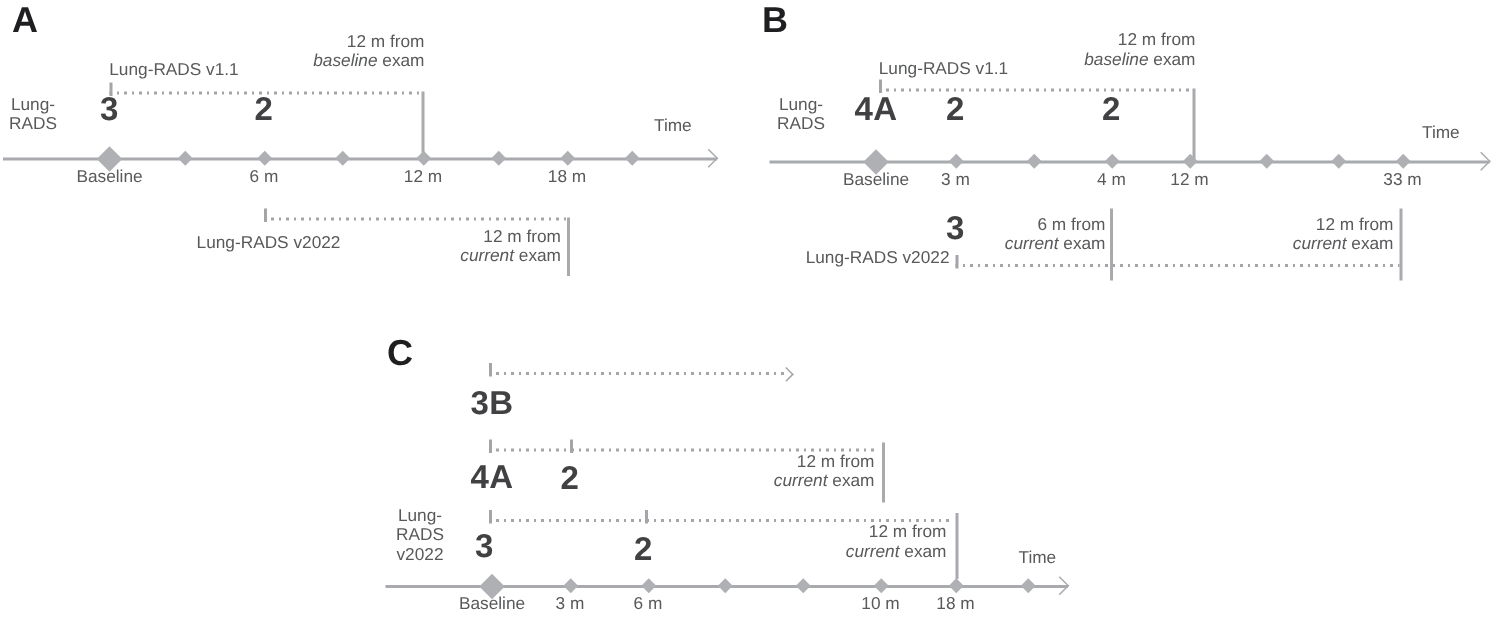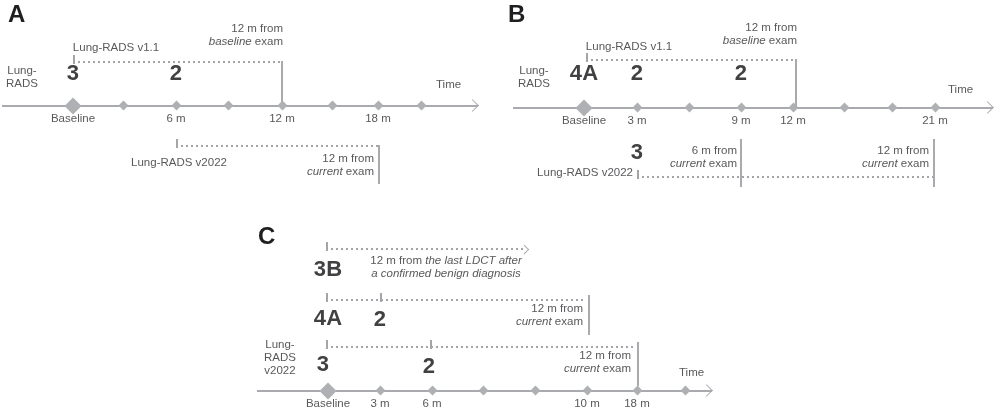--- a/index.html
+++ b/index.html
@@ -87,42 +87,41 @@
   <div class="abs dia" style="left:634px;top:104px;"></div>
   <div class="abs dia" style="left:686px;top:104px;"></div>
   <div class="abs dia" style="left:738px;top:104px;"></div>
   <div class="abs dia" style="left:790px;top:104px;"></div>
   <div class="abs dia" style="left:841px;top:104px;"></div>
   <div class="abs dia" style="left:889px;top:104px;"></div>
   <div class="abs dia" style="left:932px;top:104px;"></div>
 
   <div class="abs lbl ctr" style="left:554px;top:114px;width:60px;">Baseline</div>
   <div class="abs lbl ctr" style="left:617px;top:114px;width:40px;">3 m</div>
-  <div class="abs lbl ctr" style="left:721px;top:114px;width:40px;">9 m</div>
+  <div class="abs lbl ctr" style="left:721px;top:114px;width:40px;">4 m</div>
   <div class="abs lbl ctr" style="left:771px;top:114px;width:44px;">12 m</div>
-  <div class="abs lbl ctr" style="left:913px;top:114px;width:44px;">21 m</div>
+  <div class="abs lbl ctr" style="left:913px;top:114px;width:44px;">33 m</div>
 
   <div class="abs score ctr" style="left:622px;top:140px;width:30px;">3</div>
   <div class="abs lbl rt" style="left:523px;top:166px;width:110px;">Lung-RADS v2022</div>
   <div class="abs dot" style="left:637px;top:176px;width:296px;"></div>
   <div class="abs vtick" style="left:637px;top:170px;"></div>
   <div class="abs vbar" style="left:740px;top:139px;height:48px;"></div>
   <div class="abs vbar" style="left:933px;top:139px;height:48px;"></div>
   <div class="abs lbl rt" style="left:637px;top:144px;width:100px;"><span>6 m from</span><br><i>current</i><span> exam</span></div>
   <div class="abs lbl rt" style="left:829px;top:144px;width:100px;"><span>12 m from</span><br><i>current</i><span> exam</span></div>
 
   <div class="abs pletter" style="left:258px;top:224px;">C</div>
 
   <div class="abs lbl ctr" style="left:254px;top:338px;width:52px;"><span>Lung-</span><br><span>RADS</span><br><span>v2022</span></div>
 
   <div class="abs dot" style="left:326px;top:248px;width:197px;"></div>
   <div class="abs chev sm" style="left:521px;top:246px;"></div>
   <div class="abs vtick" style="left:326px;top:242px;"></div>
   <div class="abs score ctr" style="left:306px;top:257px;width:44px;">3B</div>
-  <div class="abs lbl ctr" style="left:356px;top:254px;width:180px;"><span>12 m from </span><i>the last LDCT after</i><br><i>a confirmed benign diagnosis</i></div>
 
   <div class="abs dot" style="left:326px;top:299px;width:260px;"></div>
   <div class="abs vtick" style="left:326px;top:293px;"></div>
   <div class="abs vtick" style="left:380px;top:293px;"></div>
   <div class="abs vbar" style="left:588px;top:295px;height:40px;"></div>
   <div class="abs score ctr" style="left:306px;top:306px;width:44px;">4A</div>
   <div class="abs score ctr" style="left:365px;top:307px;width:30px;">2</div>
   <div class="abs lbl rt" style="left:483px;top:302px;width:100px;"><span>12 m from</span><br><i>current</i><span> exam</span></div>
 
   <div class="abs dot" style="left:326px;top:346px;width:309px;"></div>

